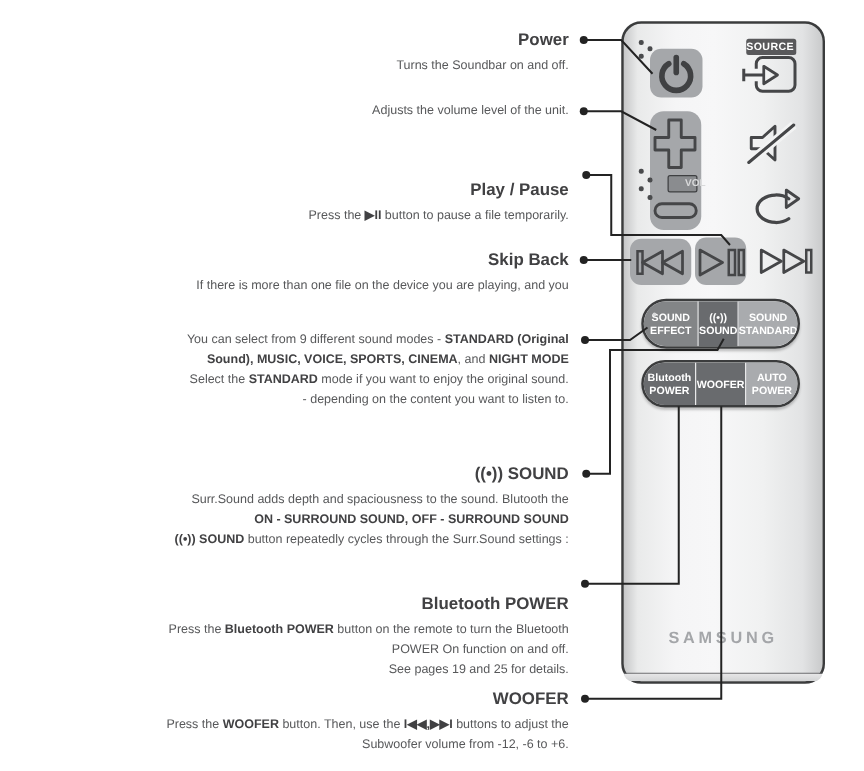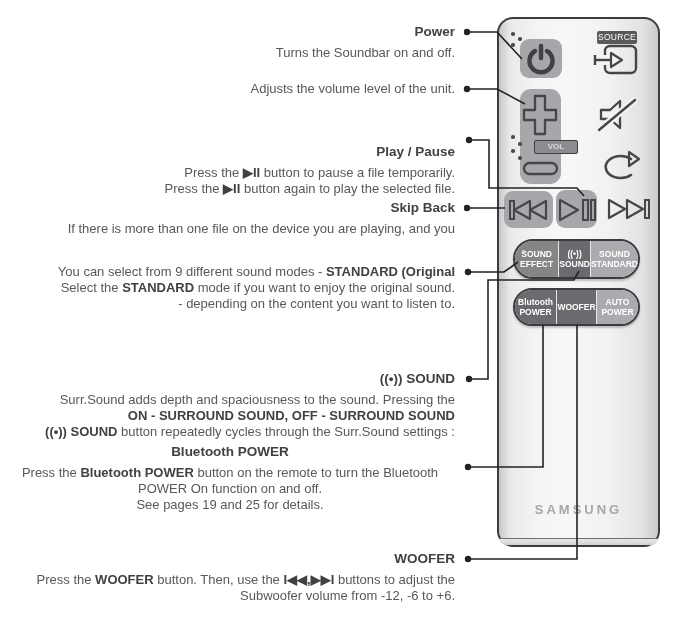--- a/index.html
+++ b/index.html
@@ -9,41 +9,41 @@
   }
   html,body{margin:0;padding:0;}
   body{
     width:691px;height:617px;position:relative;background:#ffffff;
     font-family:"Liberation Sans",sans-serif;overflow:hidden;
   }
   
   #sections{position:absolute;left:0;top:0;width:100%;height:100%;}
   .section{position:absolute;right:236px;width:450px;text-align:right;}
   .shead{font-size:13.5px;font-weight:bold;color:var(--heading);line-height:16px;margin-bottom:5px;}
-  .ln{font-size:13px;line-height:16px;color:var(--body);}
+  .ln{font-size:10px;line-height:16px;color:var(--body);}
   .ln b{color:var(--heading);}
   
   .remote{
     position:absolute;left:497px;top:17px;width:163px;height:530px;box-sizing:border-box;
     border:2.5px solid var(--outline);border-radius:16px;
     background:linear-gradient(90deg,#c6c7c8 0%,#e9eaea 7%,#f5f5f6 26%,#f7f7f8 45%,#f0f1f1 70%,#e2e3e4 90%,#c9cacb 100%);
   }
   .remote-lip{position:absolute;left:0;right:0;bottom:0;height:6px;border-top:1.5px solid #6d6e70;
     background:linear-gradient(#e7e7e8,#d2d3d4);border-radius:0 0 12px 12px;}
   .key{position:absolute;background:var(--keybg);border-radius:9px;}
   .icon{position:absolute;}
   .dot{position:absolute;width:3.5px;height:3.5px;border-radius:50%;background:#4a4b4d;}
   .badge{
-    position:absolute;background:var(--badge);color:#ffffff;font-weight:normal;
-    font-size:8.5px;line-height:13px;text-align:center;border-radius:2px;letter-spacing:0.3px;
+    position:absolute;background:var(--badge);color:#ffffff;font-weight:bold;
+    font-size:8.5px;line-height:13px;text-align:left;border-radius:2px;letter-spacing:0.3px;
   }
   #vol-badge{
-    position:absolute;left:35px;top:121px;width:44px;height:14px;box-sizing:border-box;
+    position:absolute;left:35px;top:121px;width:24px;height:14px;box-sizing:border-box;
     background:#8a8c8f;border:1.5px solid #3f4042;border-radius:2px;color:#d8d9da;
-    font-size:8px;font-weight:bold;text-align:center;line-height:11px;
+    font-size:8px;font-weight:bold;text-align:left;line-height:11px;padding-left:13px;
   }
   .pill{
     position:absolute;left:14px;width:127px;box-sizing:border-box;display:flex;overflow:hidden;
     border:2px solid var(--outline);border-radius:21px;box-shadow:0 2px 2px rgba(0,0,0,0.22);
   }
   .pill1{height:40px;} .pill2{height:38px;}
   .seg{
     position:relative;display:flex;flex-direction:column;align-items:center;justify-content:center;
     color:#ffffff;font-size:8.5px;font-weight:bold;line-height:10px;text-align:center;
     border-right:1.5px solid #e8e8e9;
@@ -64,38 +64,38 @@
     <div class="section" style="top: 24px;">
       <div class="shead">Power</div>
       <div class="ln"><span>Turns the Soundbar on and off.</span></div>
     </div>
     <div class="section" style="top: 81px;">
       <div class="ln"><span>Adjusts the volume level of the unit.</span></div>
     </div>
     <div class="section" style="top: 144px;">
       <div class="shead">Play / Pause</div>
       <div class="ln"><span>Press the </span><b>▶II</b><span> button to pause a file temporarily.</span></div>
-      <div class="ln"><span>Press the </span><b>▶II</b><span> button again to play the selected file.</span></div>
     </div>
     <div class="section" style="top: 200px;">
       <div class="shead">Skip Back</div>
       <div class="ln"><span>If there is more than one file on the device you are playing, and you</span></div>
     </div>
     <div class="section" style="top: 264px;">
       <div class="ln"><span>You can select from 9 different sound modes - </span><b>STANDARD (Original</b></div>
+      <div class="ln"><b>Sound), MUSIC, VOICE, SPORTS, CINEMA</b><span>, and </span><b>NIGHT MODE</b></div>
       <div class="ln"><span>Select the </span><b>STANDARD</b><span> mode if you want to enjoy the original sound.</span></div>
       <div class="ln"><span>- depending on the content you want to listen to.</span></div>
     </div>
     <div class="section" style="top: 371px;">
       <div class="shead">((•)) SOUND</div>
-      <div class="ln"><span>Surr.Sound adds depth and spaciousness to the sound. Pressing the</span></div>
+      <div class="ln"><span>Surr.Sound adds depth and spaciousness to the sound. Blutooth the</span></div>
       <div class="ln"><b>ON - SURROUND SOUND, OFF - SURROUND SOUND</b></div>
       <div class="ln"><b>((•)) SOUND</b><span> button repeatedly cycles through the Surr.Sound settings :</span></div>
     </div>
-    <div class="section" style="top: 444px; text-align: center;">
+    <div class="section" style="top: 475px;">
       <div class="shead">Bluetooth POWER</div>
       <div class="ln"><span>Press the </span><b>Bluetooth POWER</b><span> button on the remote to turn the Bluetooth</span></div>
       <div class="ln"><span>POWER On function on and off.</span></div>
       <div class="ln"><span>See pages 19 and 25 for details.</span></div>
     </div>
     <div class="section" style="top: 551px;">
       <div class="shead">WOOFER</div>
       <div class="ln"><span>Press the </span><b>WOOFER</b><span> button. Then, use the </span><b>I◀◀,▶▶I</b><span> buttons to adjust the</span></div>
       <div class="ln"><span>Subwoofer volume from -12, -6 to +6.</span></div>
     </div>

